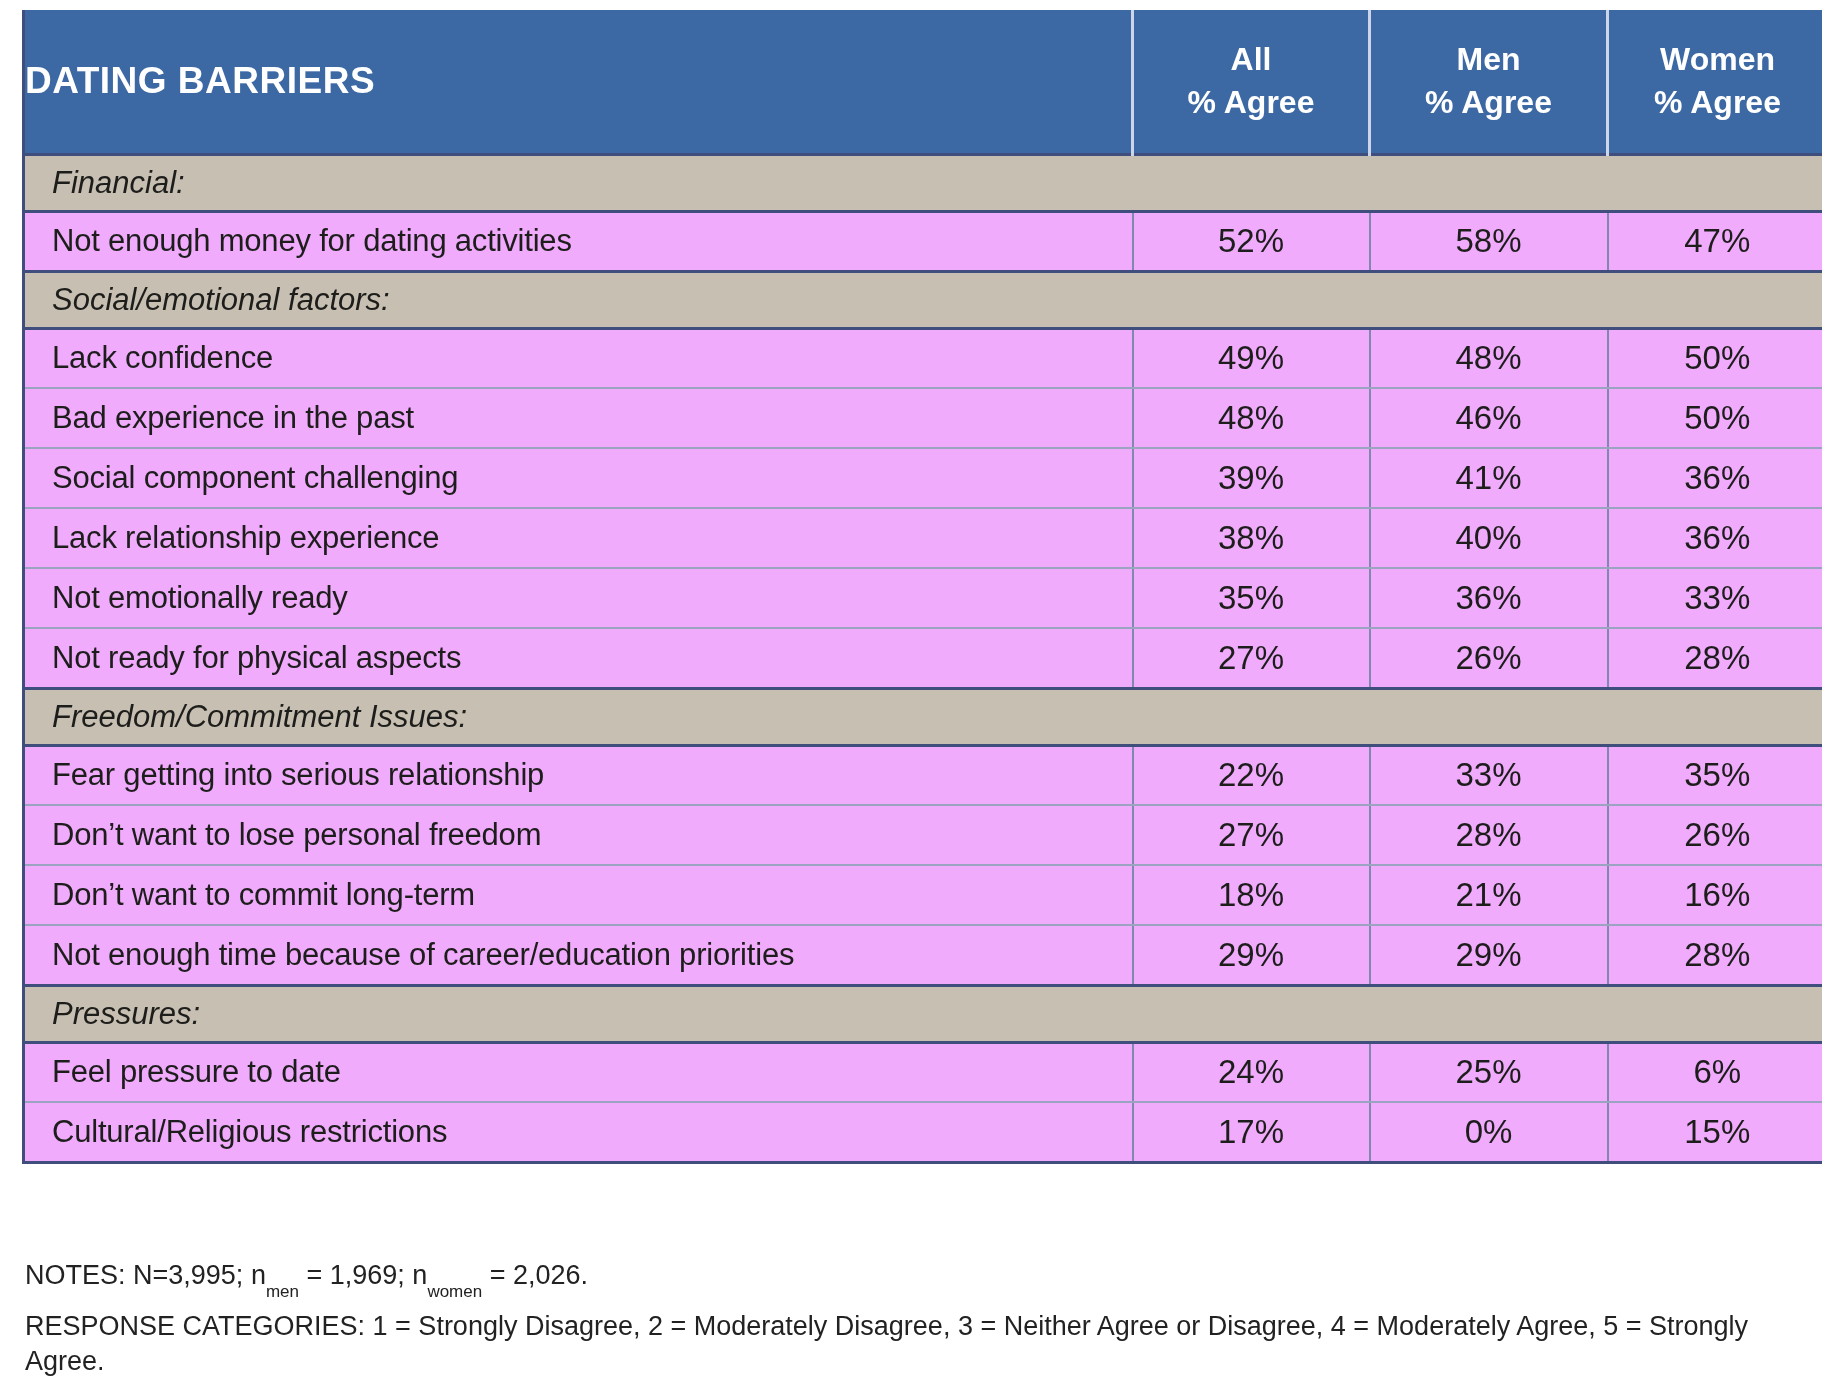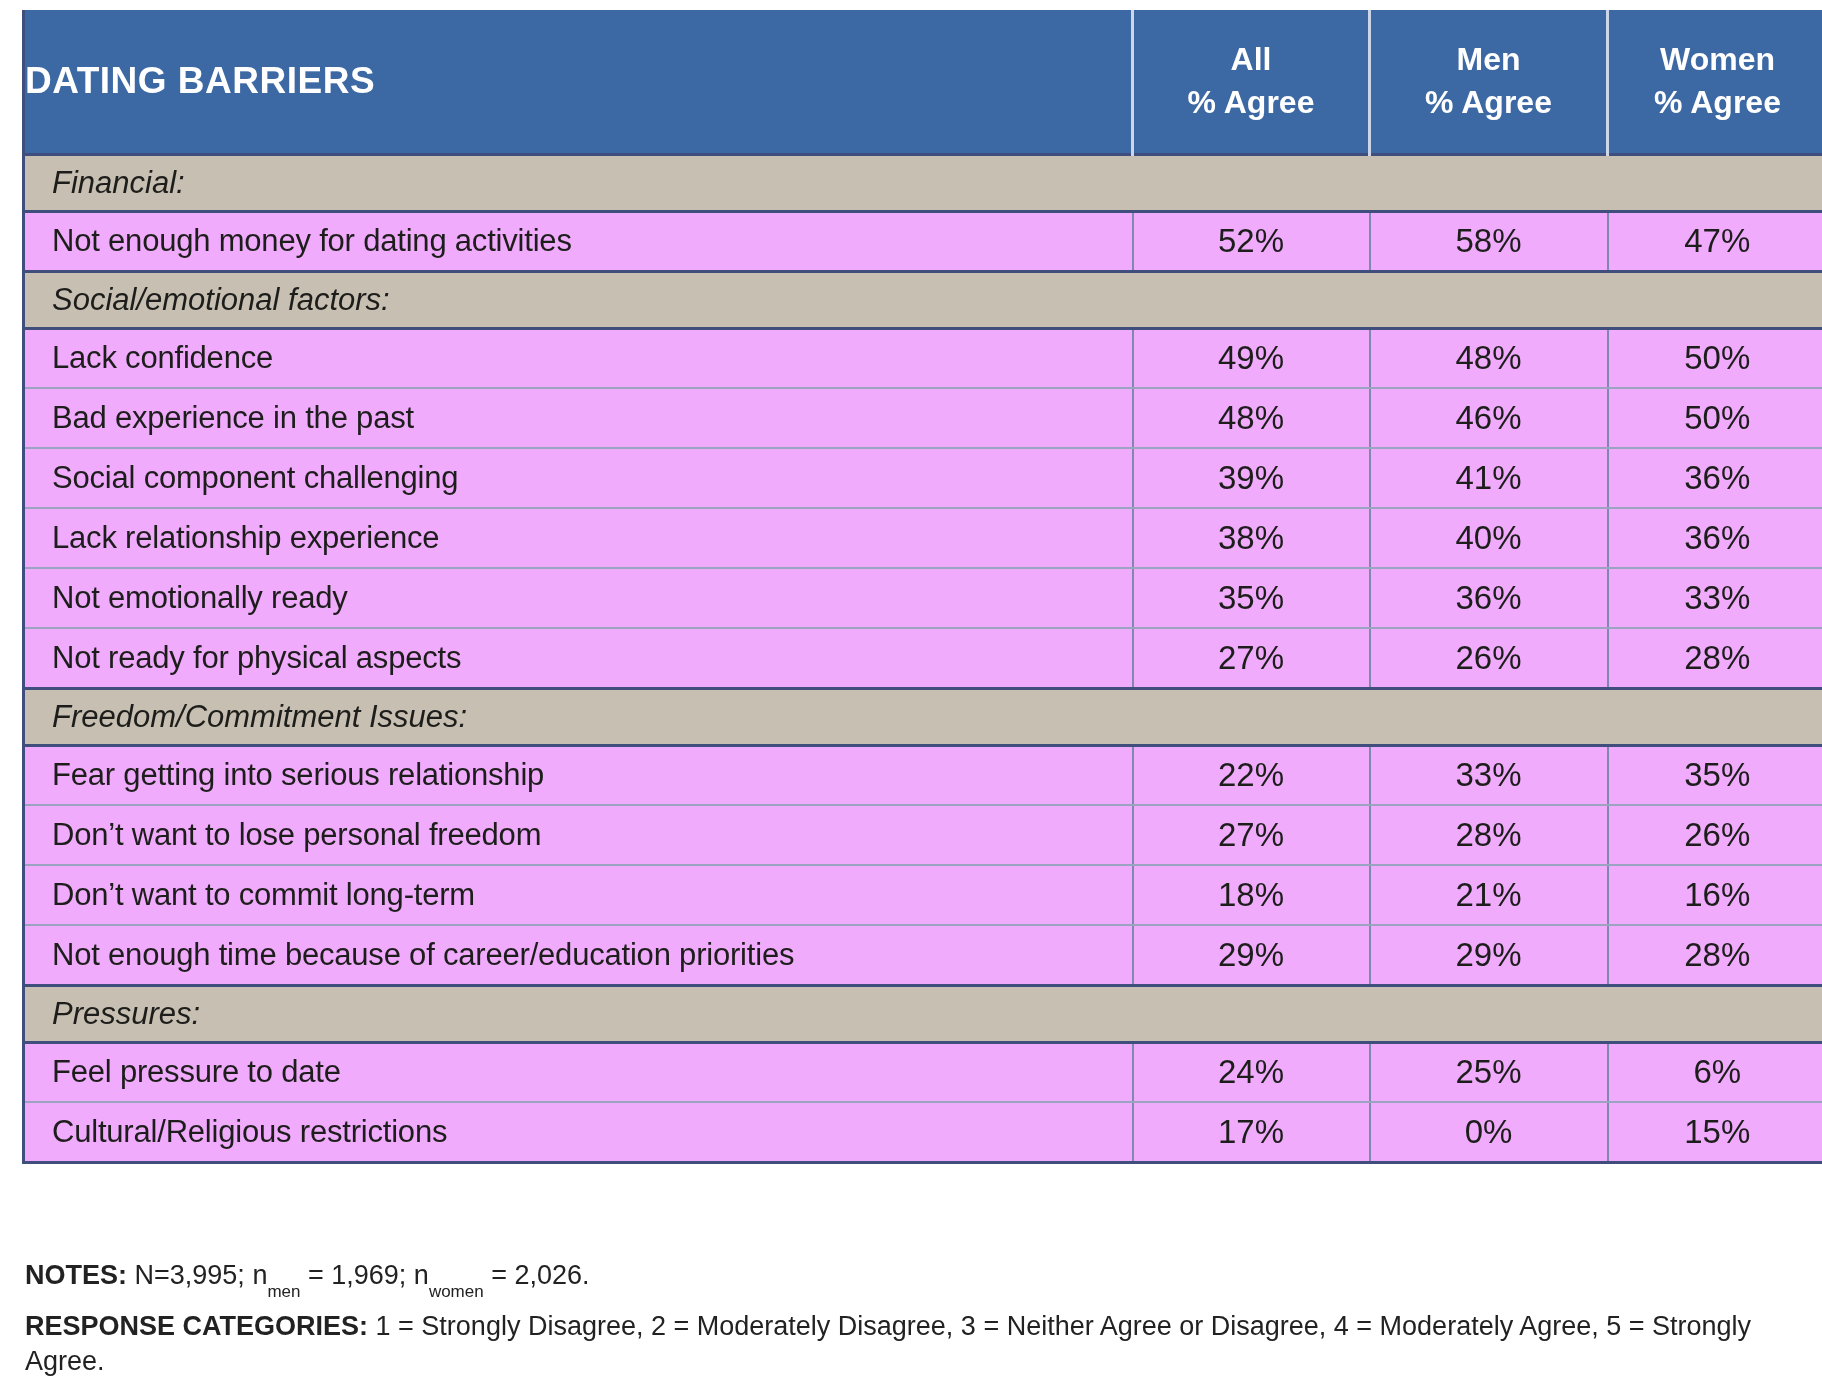--- a/index.html
+++ b/index.html
@@ -80,21 +80,21 @@
   
   .notes {
     position: absolute;
     left: 13px;
     top: 1258px;
     width: 1800px;
     font-size: 27px;
     color: #222222;
     line-height: 1.3;
   }
-  .notes .bold { font-weight: bold; }
+  .notes .bold { font-weight: normal; }
   .notes sub {
     font-size: 17px;
     line-height: 0;
     position: relative;
     bottom: -7px;
     letter-spacing: 0;
   }
   .note-line1 { margin: 0 0 16px 0; }
   .note-line2 { margin: 0; }
 </style>

